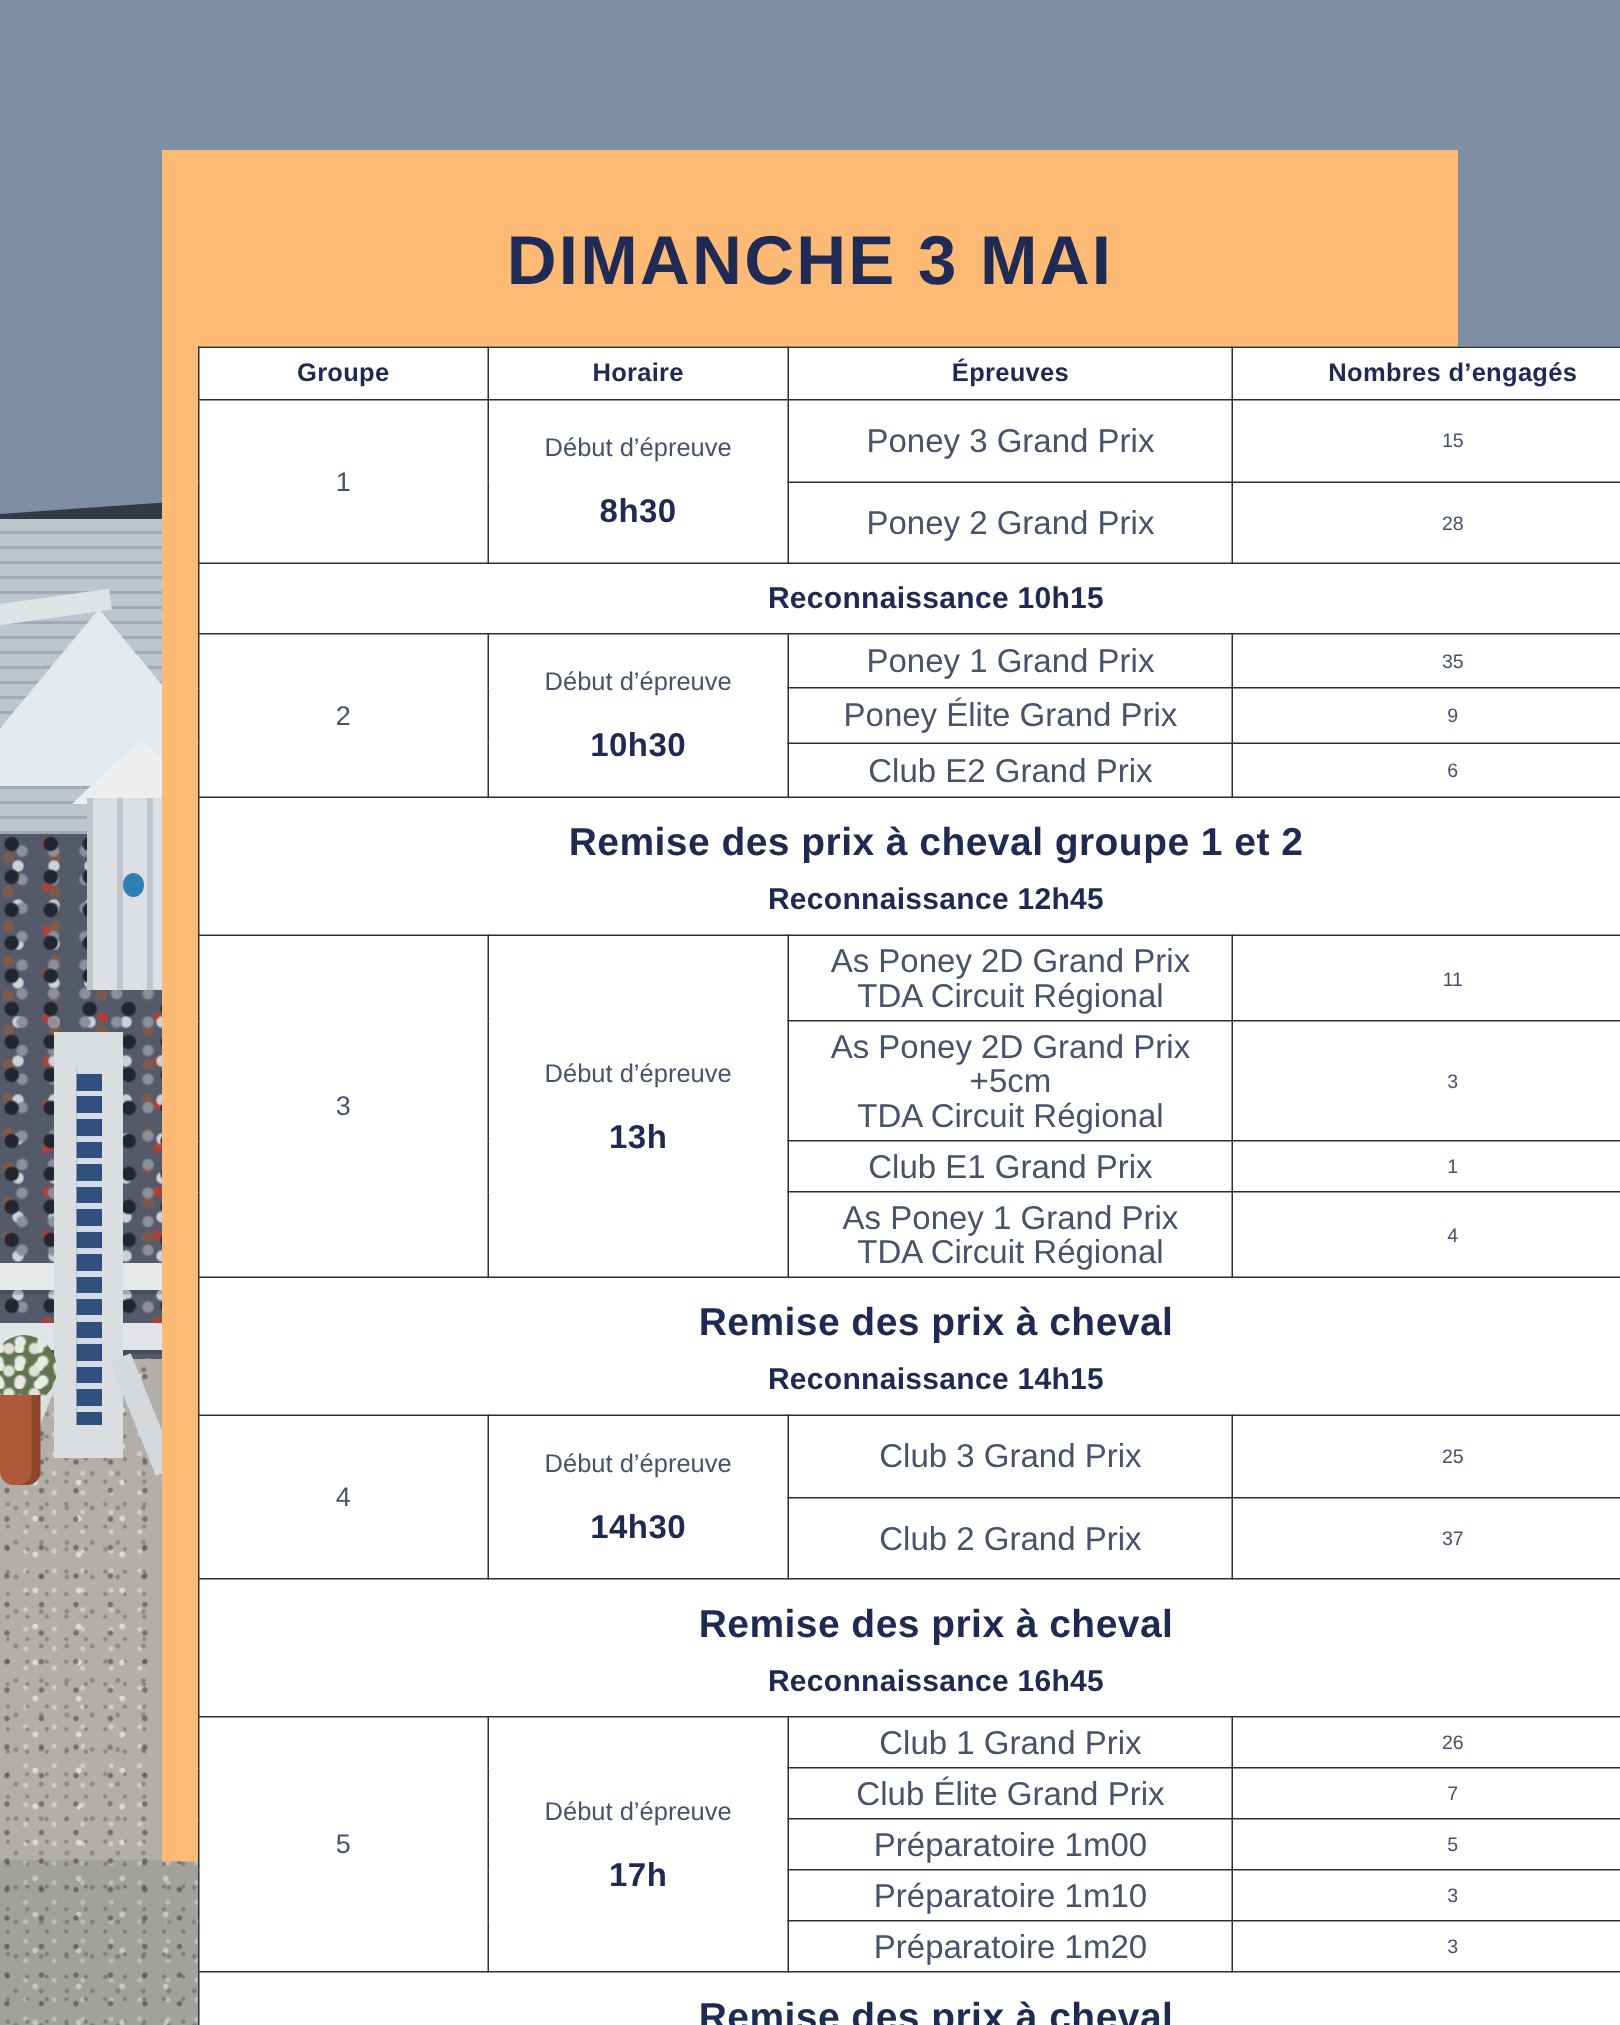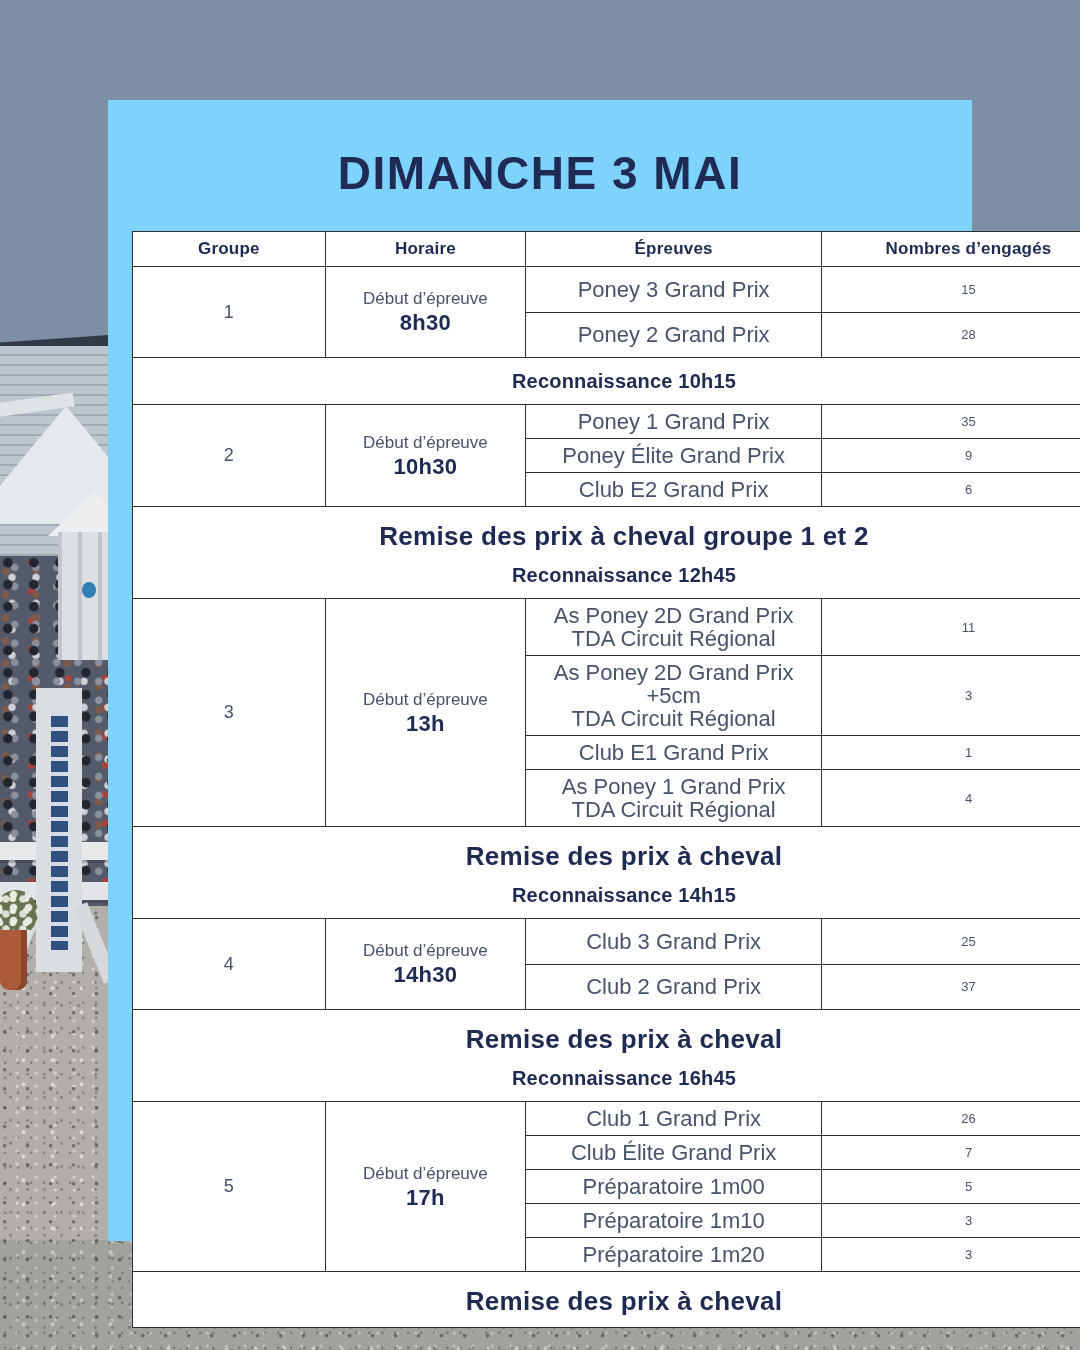--- a/index.html
+++ b/index.html
@@ -89,32 +89,32 @@
   .r-rail-red1 { left:946px; top:848px; width:136px; height:13px;
     background:repeating-linear-gradient(90deg,#b5483a 0 16px,#e8e8e8 16px 34px); }
   .r-rail-red2 { left:946px; top:900px; width:136px; height:13px;
     background:repeating-linear-gradient(90deg,#c05a42 0 14px,#eceaea 14px 36px); }
   .r-horse { left:1042px; top:840px; width:40px; height:168px; background:#56381f;
     border-radius:22px 0 0 34px; box-shadow:inset 10px -8px 0 rgba(30,18,8,.35); }
   .r-horse-leg1 { left:1050px; top:1000px; width:10px; height:92px; background:#3f2817; }
   .r-horse-leg2 { left:1068px; top:1000px; width:10px; height:100px; background:#35210f; }
 
   
-  .card { position:absolute; left:108px; top:100px; width:864px; height:1141px; background:#7dd3fc; }
+  .card { position:absolute; left:108px; top:100px; width:864px; height:1141px; background:#fdba74; }
   .title { margin-top:46px; text-align:center; font-size:46px; font-weight:800;
     letter-spacing:1.5px; color:#1f2b55; }
 
   table.schedule { position:absolute; left:24px; top:131px; width:984px;
     border-collapse:collapse; table-layout:fixed; background:#fff; }
   .schedule th, .schedule td { border:1.6px solid #2e2e2e; vertical-align:middle; text-align:center; }
   .schedule th { font-size:17px; font-weight:700; color:#1e2a52; padding:7px 4px; letter-spacing:.2px; }
   .cell-groupe { font-size:18px; color:#47526b; }
   .cell-horaire { padding:21px 2px; }
   .horaire-label { font-size:17px; color:#47526b; line-height:22px; }
-  .horaire-time { font-size:22px; font-weight:800; color:#1e2a52; margin-top:0; letter-spacing:.3px; }
+  .horaire-time { font-size:22px; font-weight:800; color:#1e2a52; margin-top:18px; letter-spacing:.3px; }
   .cell-epreuve { padding:5px 4px; }
   .cell-epreuve div { font-size:22px; color:#47526b; line-height:23px; }
   .cell-engages { font-size:13px; color:#47526b; }
   .banner-cell { padding:5px 18px; }
   .banner-line-large { font-size:26px; font-weight:800; color:#1e2a52; padding:9px 0 5px; letter-spacing:.3px; }
   .banner-line-small { font-size:20px; font-weight:800; color:#1e2a52; padding:7px 0 6px; letter-spacing:.2px; }
 </style>
 </head>
 <body>
 

